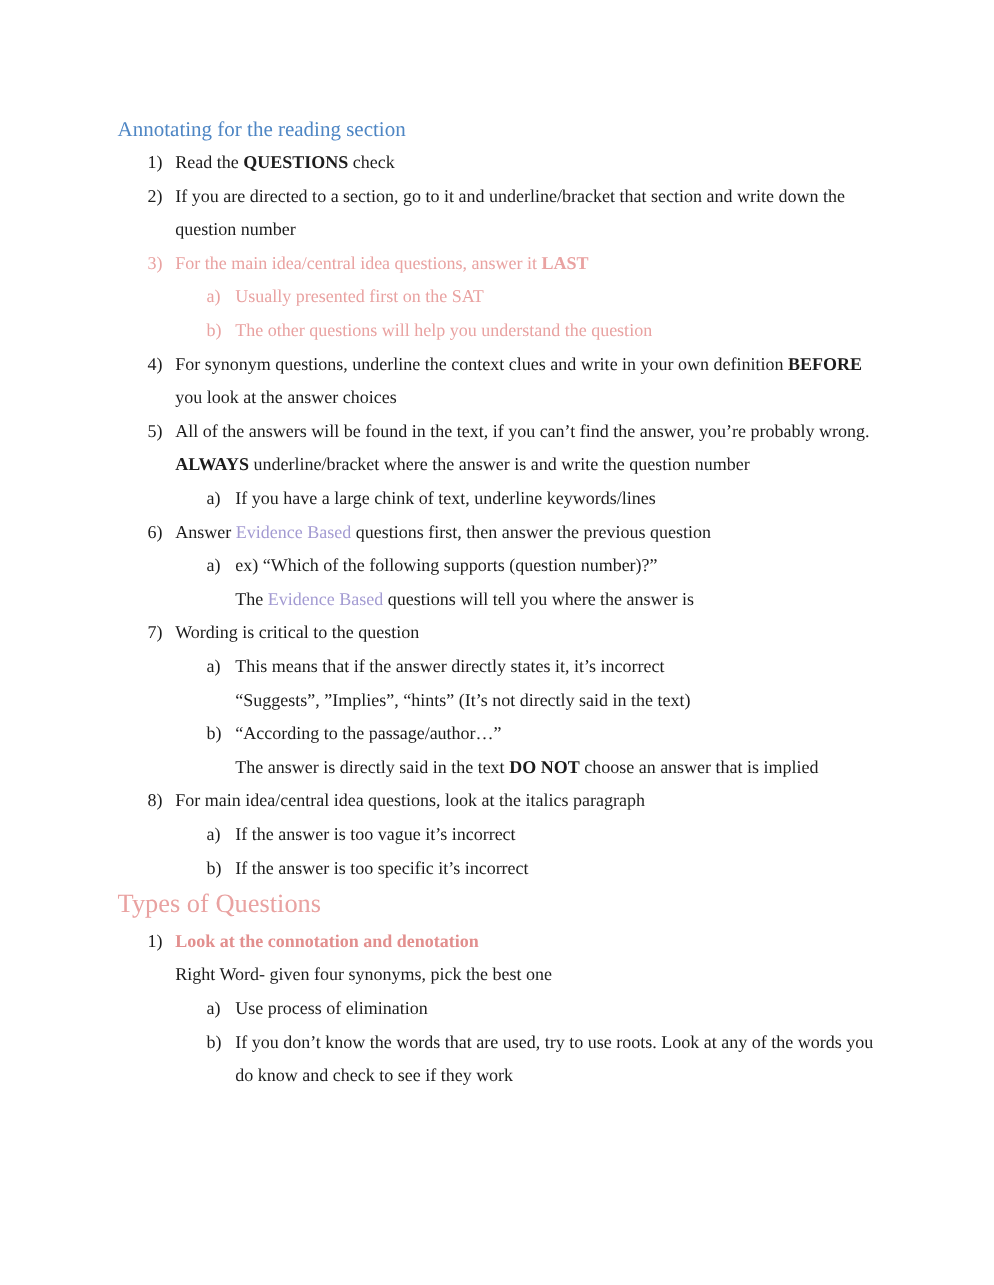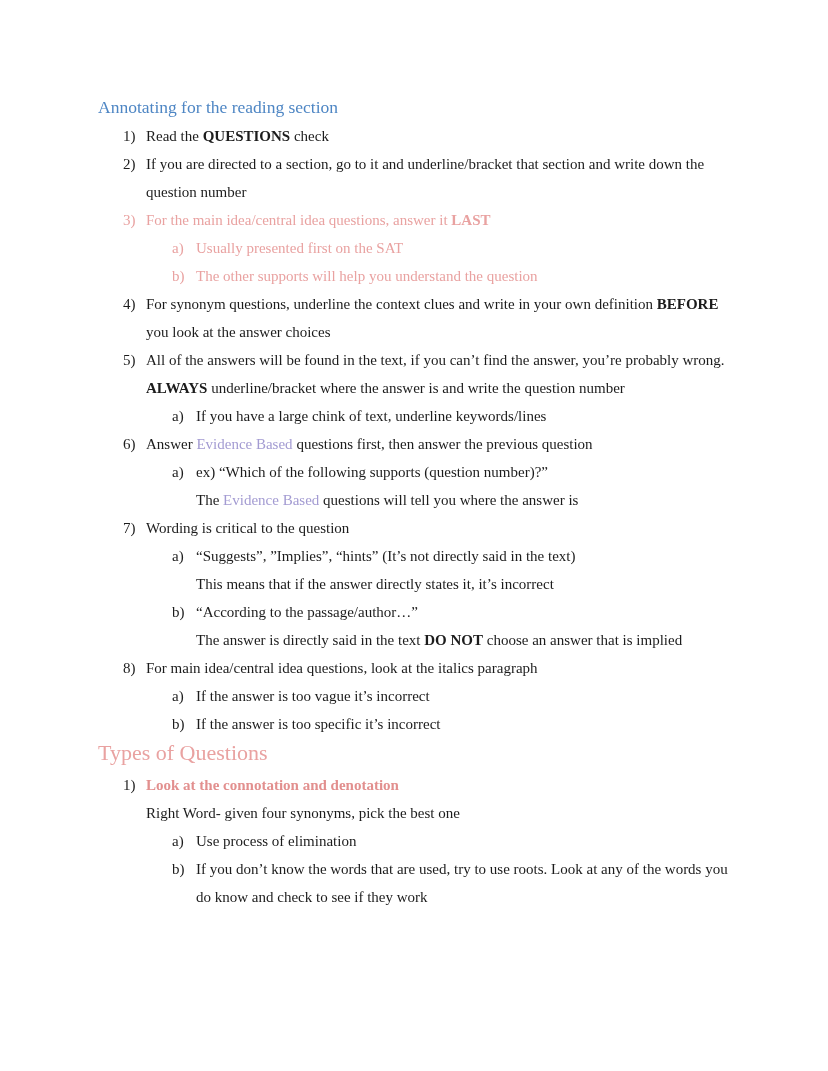--- a/index.html
+++ b/index.html
@@ -54,21 +54,21 @@
       </div>
       <div class="item l2">
         <span class="marker" style="color: rgb(233, 162, 161);">a)</span>
         <div class="content">
           <div class="line"><span style="color: rgb(233, 162, 161);">Usually presented first on the SAT</span></div>
         </div>
       </div>
       <div class="item l2">
         <span class="marker" style="color: rgb(233, 162, 161);">b)</span>
         <div class="content">
-          <div class="line"><span style="color: rgb(233, 162, 161);">The other supports will help you understand the question</span></div>
+          <div class="line"><span style="color: rgb(233, 162, 161);">The other questions will help you understand the question</span></div>
         </div>
       </div>
       <div class="item l1">
         <span class="marker">4)</span>
         <div class="content">
           <div class="line"><span>For synonym questions, underline the context clues and write in your own definition </span><span class="bold">BEFORE</span><span> you look at the answer choices</span></div>
         </div>
       </div>
       <div class="item l1">
         <span class="marker">5)</span>
@@ -97,22 +97,22 @@
       </div>
       <div class="item l1">
         <span class="marker">7)</span>
         <div class="content">
           <div class="line"><span>Wording is critical to the question</span></div>
         </div>
       </div>
       <div class="item l2">
         <span class="marker">a)</span>
         <div class="content">
+          <div class="line"><span>This means that if the answer directly states it, it’s incorrect</span></div>
           <div class="line"><span>“Suggests”, ”Implies”, “hints” (It’s not directly said in the text)</span></div>
-          <div class="line"><span>This means that if the answer directly states it, it’s incorrect</span></div>
         </div>
       </div>
       <div class="item l2">
         <span class="marker">b)</span>
         <div class="content">
           <div class="line"><span>“According to the passage/author…”</span></div>
           <div class="line"><span>The answer is directly said in the text </span><span class="bold">DO NOT</span><span> choose an answer that is implied</span></div>
         </div>
       </div>
       <div class="item l1">

